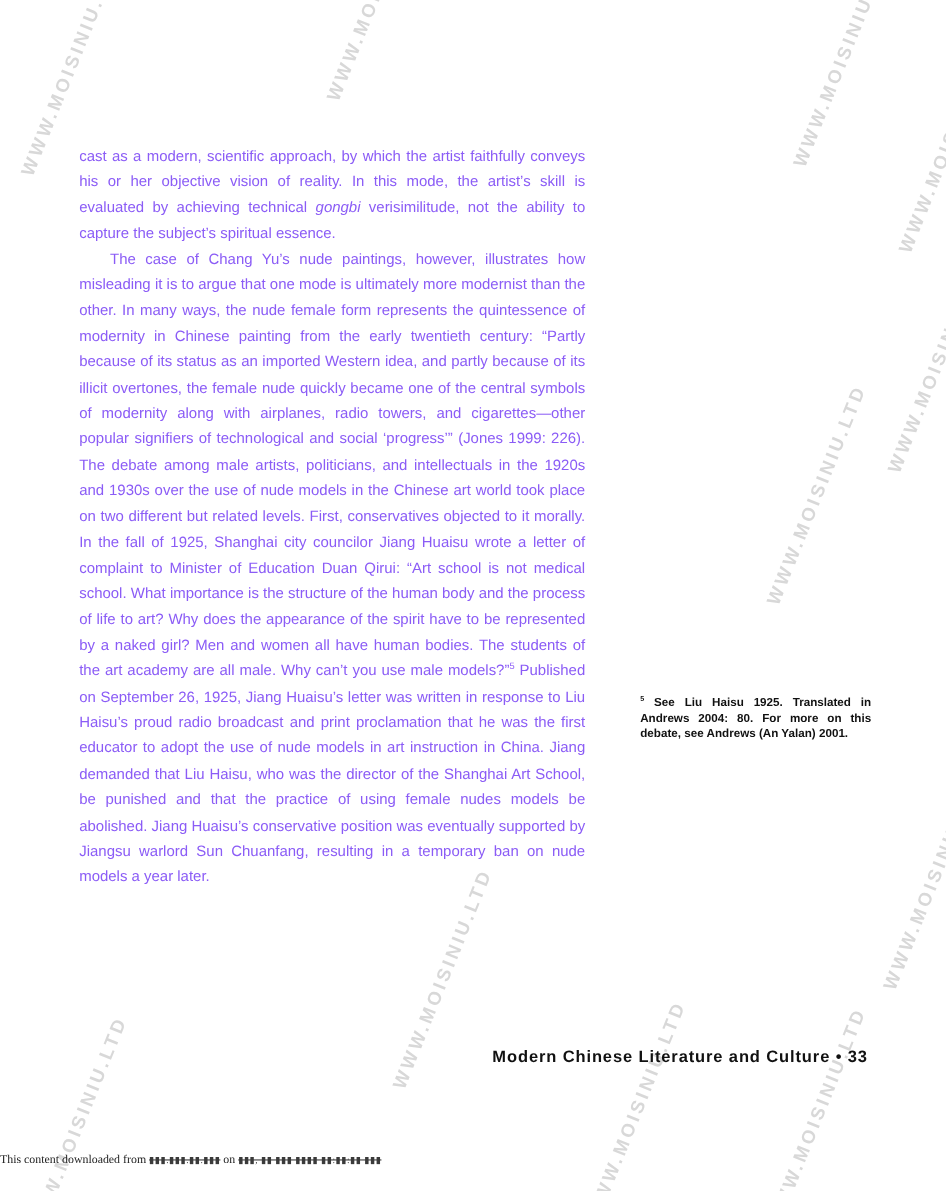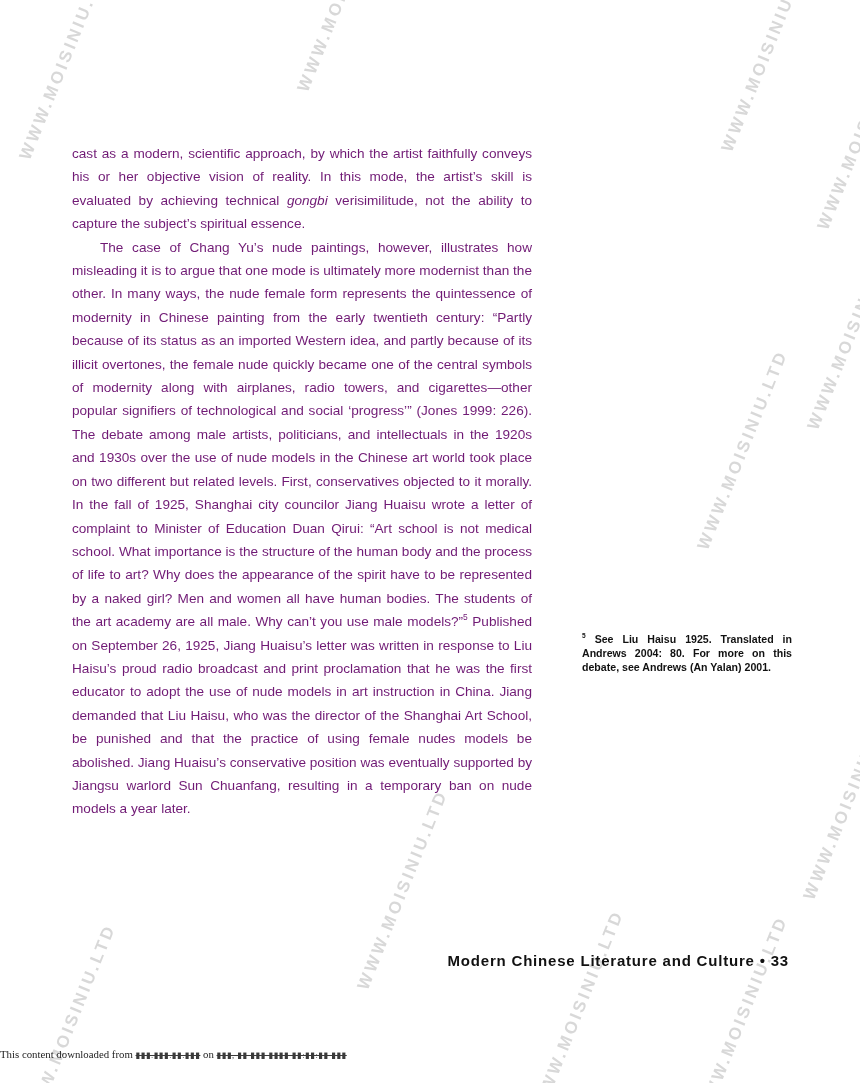--- a/index.html
+++ b/index.html
@@ -29,26 +29,26 @@
     white-space: nowrap;
     transform: rotate(-68deg);
     transform-origin: center center;
     pointer-events: none;
     user-select: none;
   }
   
   .body-column {
     position: absolute;
     left: 72px;
-    top: 142px;
+    top: 130px;
     width: 460px;
     font-size: 13.6px;
     line-height: 23.4px;
     text-align: justify;
-    color: #701a75;
+    color: #8b5cf6;
   }
   .body-column p {
     margin: 0;
     padding: 0;
   }
   .body-column p.indent {
     text-indent: 28px;
   }
   .italic { font-style: italic; }
   sup.note-ref {

